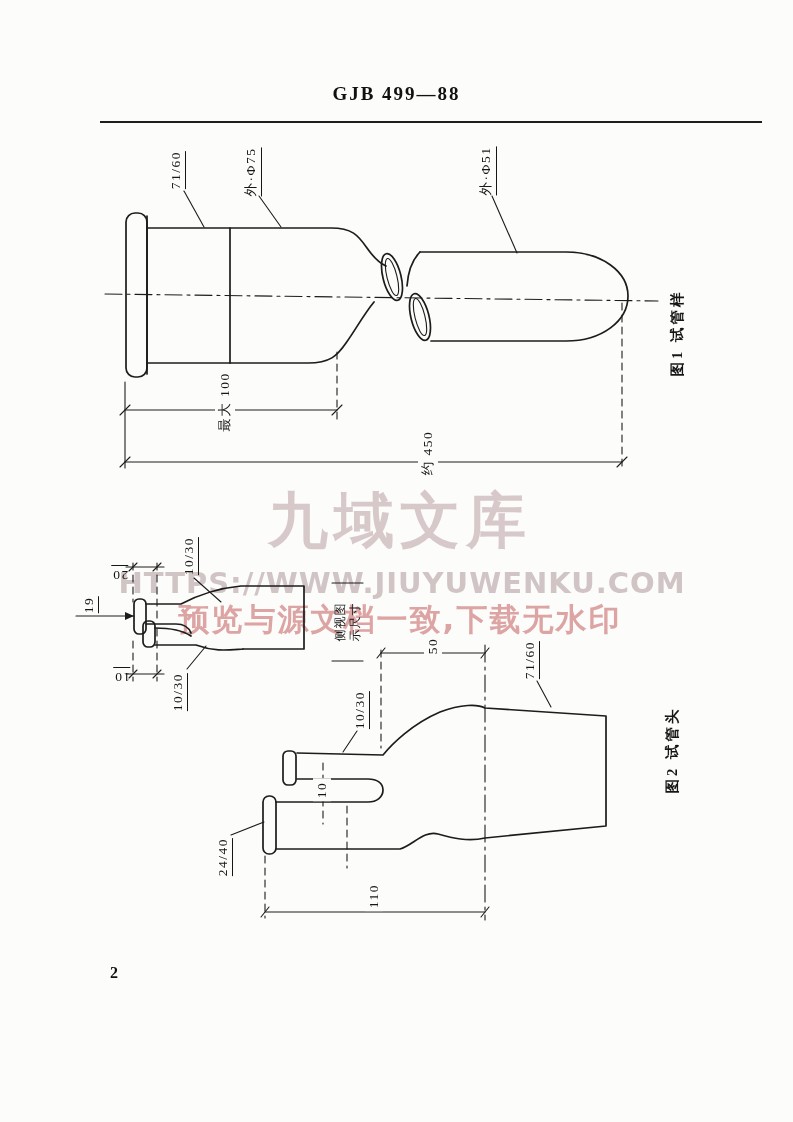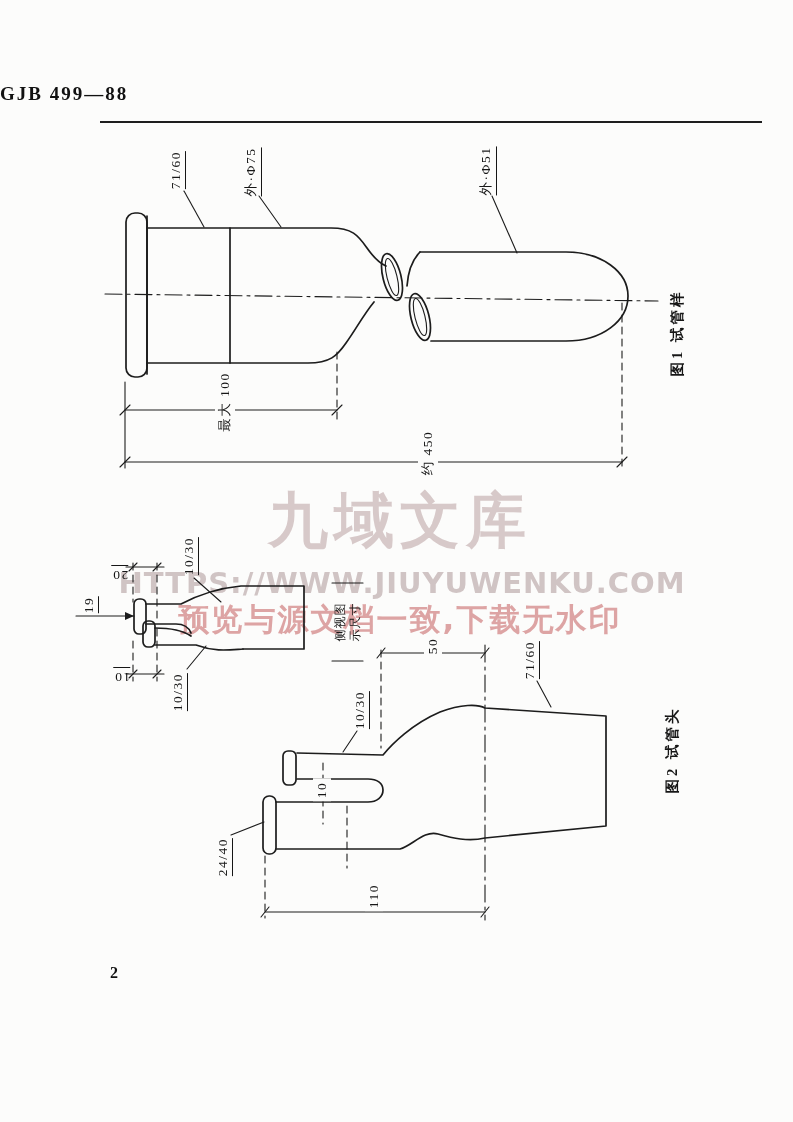--- a/index.html
+++ b/index.html
@@ -2,21 +2,21 @@
 <html><head>
 <meta charset="utf-8">
 <style>
   html,body{margin:0;padding:0;background:#9a9a9a;}
   .page{
     position:relative;width:793px;height:1122px;margin:0 auto;
     background:#fcfcfb;overflow:hidden;
     font-family:"Liberation Serif", serif;color:#161616;
   }
   .hdr-title{
-    position:absolute;left:0;right:0;top:83px;
+    position:absolute;left:0;right:0;top:83px;text-align:center;
     font-weight:bold;font-size:19px;letter-spacing:2px;color:#111;z-index:2;
   }
   .hdr-rule{position:absolute;left:100px;top:121px;width:662px;height:2px;background:#1e1e1e;z-index:2;}
 
   
   .wm{position:absolute;transform:translate(-50%,-50%);white-space:nowrap;
       font-family:"DejaVu Sans", sans-serif;font-weight:bold;z-index:0;}
   .wm-brand{left:400px;top:521px;font-size:60px;letter-spacing:6px;color:#d7c9c9;}
   .wm-url{left:402px;top:583px;font-size:29px;letter-spacing:1px;color:#d0c4c4;}
   .wm-tag{left:400px;top:620px;font-size:31px;letter-spacing:2px;color:#dda4a4;}

